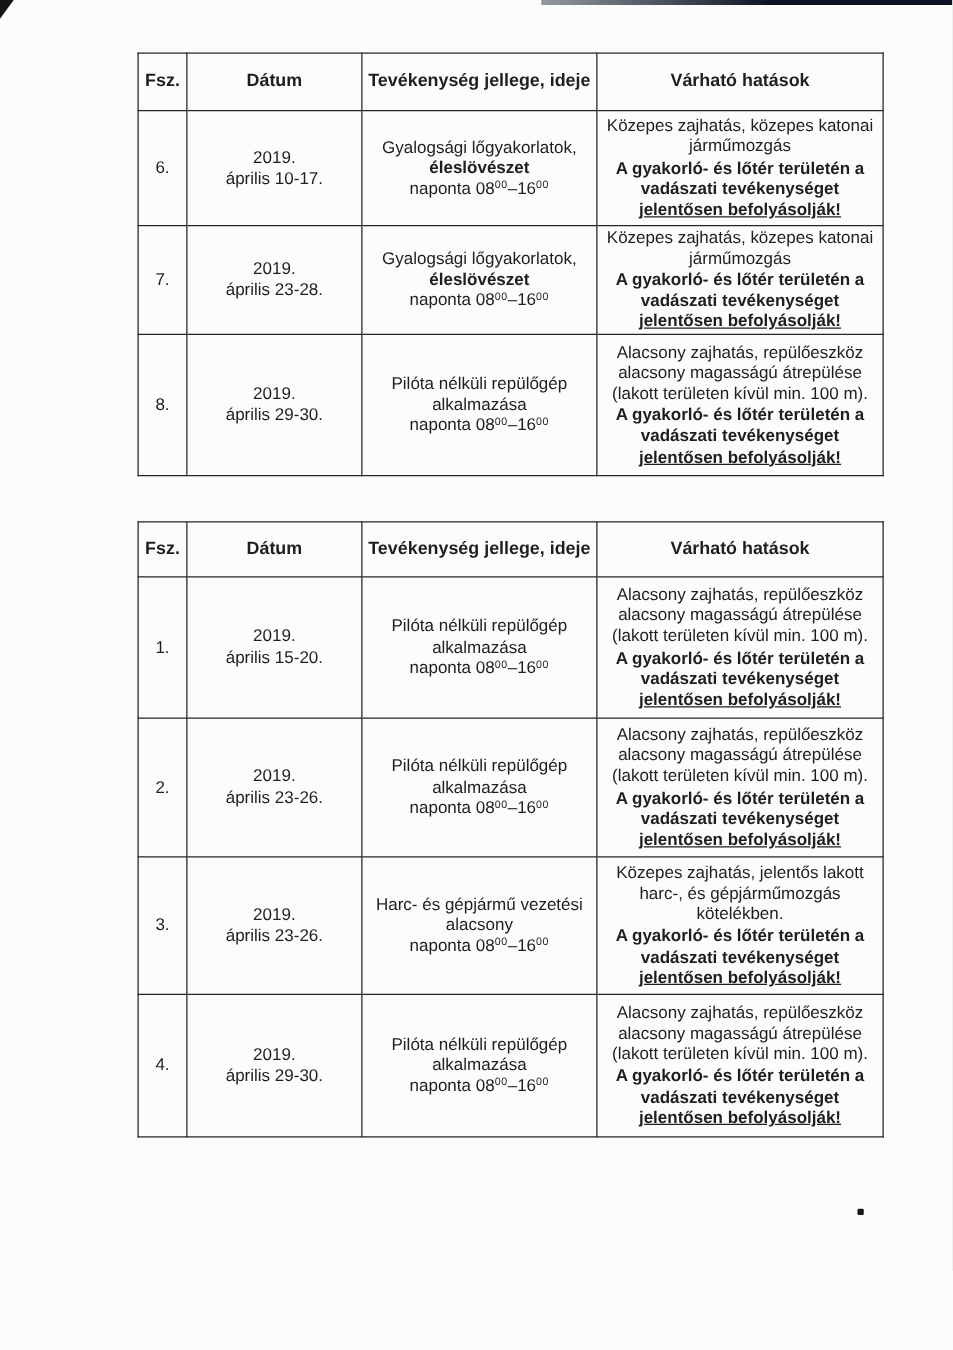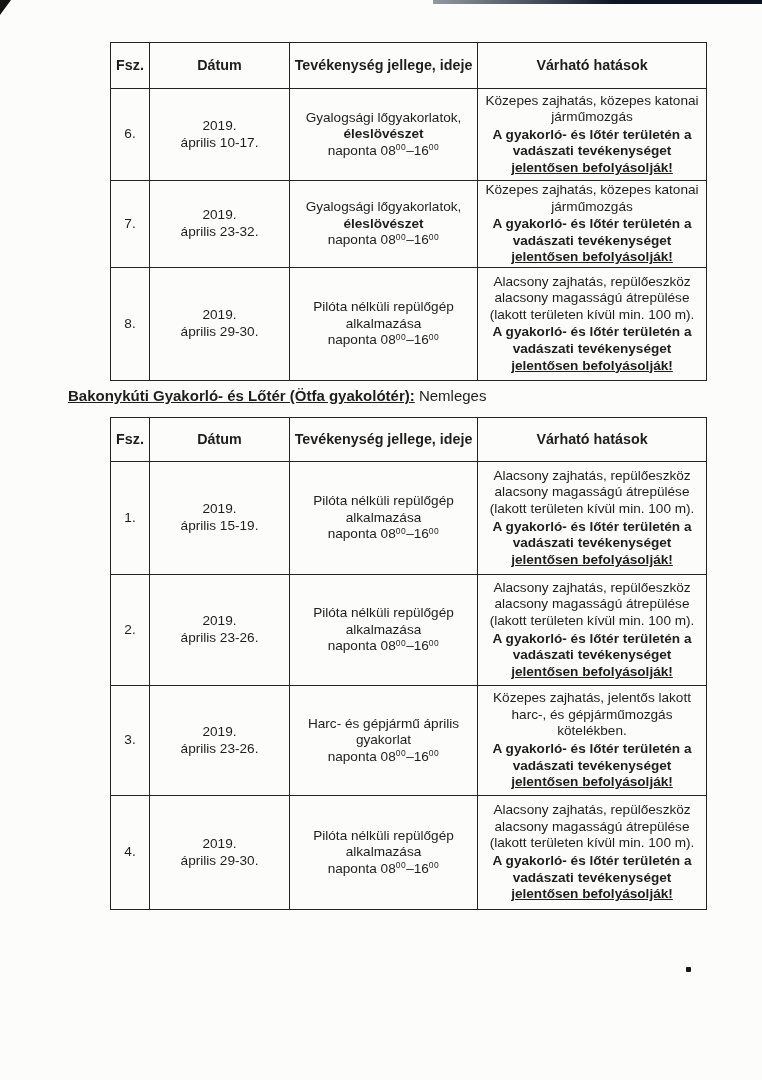--- a/index.html
+++ b/index.html
@@ -81,21 +81,21 @@
       <td>
         <div>Közepes zajhatás, közepes katonai járműmozgás</div>
         <div class="imp-bold"><span>A gyakorló- és lőtér területén a vadászati tevékenységet</span> <span class="u">jelentősen befolyásolják!</span></div>
       </td>
     </tr>
 
     <tr style="height:85px">
       <td>7.</td>
       <td>
         <div>2019.</div>
-        <div>április 23-32.</div>
+        <div>április 23-28.</div>
       </td>
       <td>
         <div>Gyalogsági lőgyakorlatok,</div>
         <div class="b">éleslövészet</div>
         <div><span>naponta 08</span><span class="sup">00</span><span>–16</span><span class="sup">00</span></div>
       </td>
       <td>
         <div>Közepes zajhatás, közepes katonai járműmozgás</div>
         <div class="imp-bold"><span>A gyakorló- és lőtér területén a vadászati tevékenységet</span> <span class="u">jelentősen befolyásolják!</span></div>
       </td>
@@ -113,44 +113,41 @@
         <div><span>naponta 08</span><span class="sup">00</span><span>–16</span><span class="sup">00</span></div>
       </td>
       <td>
         <div>Alacsony zajhatás, repülőeszköz alacsony magasságú átrepülése (lakott területen kívül min. 100 m).</div>
         <div class="imp-bold"><span>A gyakorló- és lőtér területén a vadászati tevékenységet</span> <span class="u">jelentősen befolyásolják!</span></div>
       </td>
     </tr>
   </tbody>
     </table>
 
-  <div class="section-heading">
-    <span class="b">Bakonykúti Gyakorló- és Lőtér (Ötfa gyakolótér):</span><span> Nemleges</span>
-  </div>
 
   <table class="t2">
     <colgroup>
         <col class="c0">
         <col class="c1">
         <col class="c2">
         <col class="c3">
       </colgroup>
     <tbody>
         <tr style="height:44px">
       <th>Fsz.</th>
       <th>Dátum</th>
       <th>Tevékenység jellege, ideje</th>
       <th>Várható hatások</th>
     </tr>
 
     <tr style="height:113px">
       <td>1.</td>
       <td>
         <div>2019.</div>
-        <div>április 15-19.</div>
+        <div>április 15-20.</div>
       </td>
       <td>
         <div>Pilóta nélküli repülőgép alkalmazása</div>
         <div class="b"></div>
         <div><span>naponta 08</span><span class="sup">00</span><span>–16</span><span class="sup">00</span></div>
       </td>
       <td>
         <div>Alacsony zajhatás, repülőeszköz alacsony magasságú átrepülése (lakott területen kívül min. 100 m).</div>
         <div class="imp-bold"><span>A gyakorló- és lőtér területén a vadászati tevékenységet</span> <span class="u">jelentősen befolyásolják!</span></div>
       </td>
@@ -173,21 +170,21 @@
       </td>
     </tr>
 
     <tr style="height:110px">
       <td>3.</td>
       <td>
         <div>2019.</div>
         <div>április 23-26.</div>
       </td>
       <td>
-        <div>Harc- és gépjármű április gyakorlat</div>
+        <div>Harc- és gépjármű vezetési alacsony</div>
         <div class="b"></div>
         <div><span>naponta 08</span><span class="sup">00</span><span>–16</span><span class="sup">00</span></div>
       </td>
       <td>
         <div>Közepes zajhatás, jelentős lakott harc-, és gépjárműmozgás kötelékben.</div>
         <div class="imp-bold"><span>A gyakorló- és lőtér területén a vadászati tevékenységet</span> <span class="u">jelentősen befolyásolják!</span></div>
       </td>
     </tr>
 
     <tr style="height:114px">

